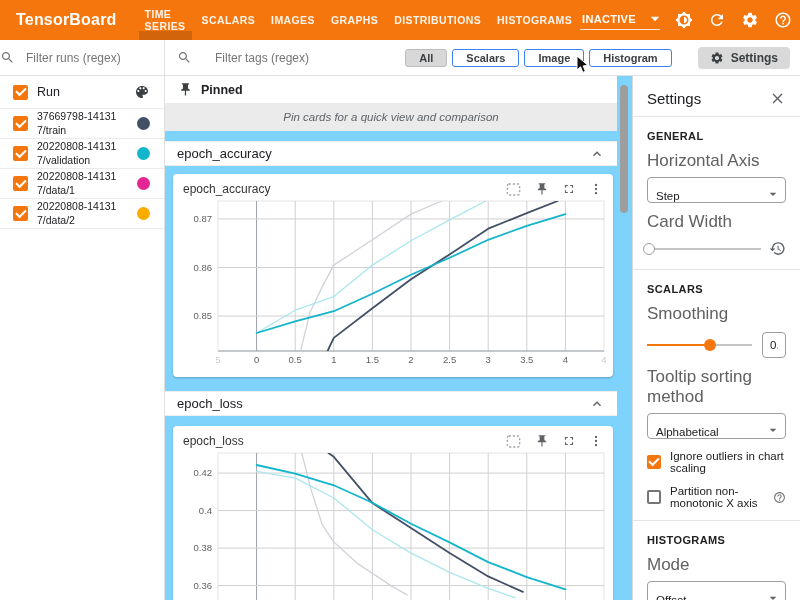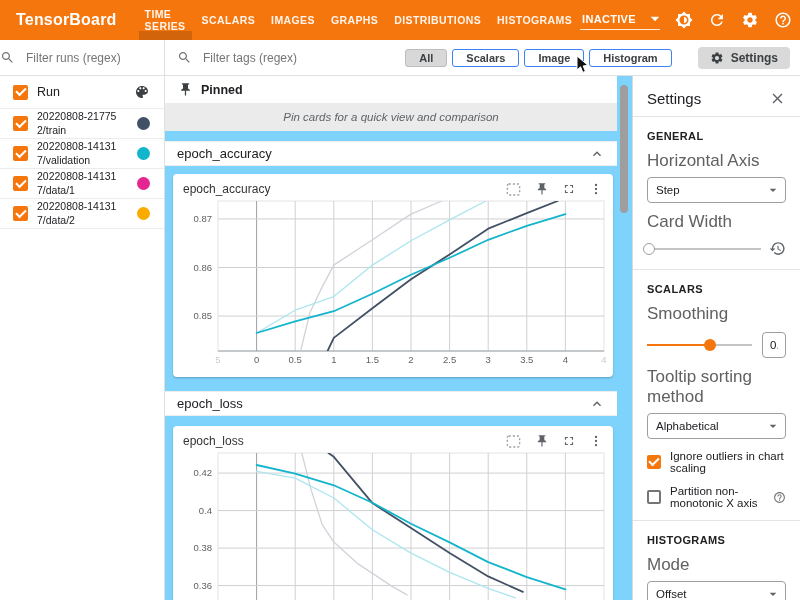--- a/index.html
+++ b/index.html
@@ -33,21 +33,21 @@
   .cb{width:15px;height:15px;border-radius:2px;border:2px solid #757575;background:#fff;flex:none;display:flex;align-items:center;justify-content:center;}
   .cb.checked{border:none;background:var(--orange);}
   .cb.checked::after{content:"";width:8px;height:4px;border-left:2px solid #fff;border-bottom:2px solid #fff;transform:rotate(-45deg) translate(1px,-1px);}
   .run-head-label{font-size:12.5px;color:var(--txt);margin-left:9px;}
   .run-label{font-size:10.5px;line-height:1.3;color:var(--txt);margin-left:9px;width:88px;word-break:break-all;}
   .run-dot{width:13px;height:13px;border-radius:50%;margin-left:auto;flex:none;}
   .spacer{flex:1}
 
   
   .tags-toolbar{height:36px;display:flex;align-items:center;border-bottom:1px solid var(--border);padding:0 10px 0 12px;background:#fff;position:relative;}
-  .tag-search{display:flex;align-items:center;gap:9px;flex:1;min-width:0;}
+  .tag-search{display:flex;align-items:center;gap:21px;flex:1;min-width:0;}
   .chips{display:flex;margin-left:8px;}
   .chip{border:1px solid #3b82f6;background:#fff;border-radius:3px;font-size:11px;color:#3c4043;padding:2px 13px;margin-left:5px;cursor:pointer;font-weight:bold;}
   .chip.selected{background:#d8d8d8;border-color:#bdbdbd;}
   .settings-btn{margin-left:26px;display:flex;align-items:center;gap:7px;background:#d9d9d9;border:none;border-radius:4px;padding:4px 12px;font-size:12px;font-weight:700;color:#3c4043;cursor:pointer;}
   .cursor{position:fixed;left:576px;top:55px;z-index:50;}
 
   
   .cards{flex:1;background:#7dd3fc;position:relative;min-width:0;padding-right:15px;overflow:hidden;}
   .pinned-bar{height:27px;background:#fff;display:flex;align-items:center;gap:8px;padding:0 13px;}
   .pinned-label{font-size:12.5px;font-weight:700;color:var(--txt);}
@@ -64,21 +64,21 @@
   .v-scrollbar{position:absolute;top:0;right:4px;width:8px;height:100%;}
   .v-scrollbar .thumb{position:absolute;top:9px;left:0;width:8px;height:128px;background:#9e9e9e;border-radius:4px;}
 
   
   .spanel{width:168px;flex:none;background:#fff;border-left:1px solid #d9d9d9;padding:0 14px;overflow:hidden;}
   .sp-title-row{display:flex;align-items:center;justify-content:space-between;height:36px;margin-top:4px;}
   .sp-title{font-size:15px;color:var(--txt);}
   .divider{height:1px;background:#e4e4e4;margin:0 -14px;}
   .sp-sec{font-size:11px;font-weight:700;letter-spacing:.4px;color:#212121;margin:13px 0 0 0;}
   .sp-label{font-size:17px;color:#616161;margin:9px 0 6px 0;}
-  .select{height:26px;border:1px solid #9e9e9e;border-radius:4px;display:flex;align-items:center;justify-content:space-between;padding:0 4px 0 8px;font-size:11.5px;color:var(--txt);cursor:pointer;background:#fff;}
+  .select{height:26px;border:1px solid #9e9e9e;border-radius:4px;display:flex;align-items:flex-end;justify-content:space-between;padding:0 4px 0 8px;font-size:11.5px;color:var(--txt);cursor:pointer;background:#fff;}
   .slider-row{display:flex;align-items:center;margin:8px 0 4px 0;}
   .slider{position:relative;height:14px;flex:1;cursor:pointer;}
   .slider .track{position:absolute;left:0;right:0;top:6px;height:2px;background:#c4c4c4;}
   .slider .fill{position:absolute;left:0;top:6px;height:2px;background:var(--orange);width:var(--p,0%);}
   .slider .thumb{position:absolute;top:1px;width:12px;height:12px;border-radius:50%;background:var(--orange);left:calc(var(--p,0%) - 6px);}
   .slider .thumb.hollow{background:#fff;border:1.5px solid #9e9e9e;}
   .reset-btn{background:none;border:none;padding:0;margin-left:8px;cursor:pointer;display:flex;}
   .smooth-input{width:24px;height:26px;border:1px solid #9e9e9e;border-radius:4px;font-size:11.5px;color:var(--txt);padding:0 7px;margin-left:10px;outline:none;}
   .check-row{display:flex;align-items:center;gap:9px;margin:11px 0;font-size:11.5px;color:var(--txt);cursor:pointer;}
   .check-row .cb{width:14px;height:14px;}
@@ -150,21 +150,21 @@
     <div class="run-head">
       <span class="cb checked"></span>
       <span class="run-head-label">Run</span>
       <span class="spacer"></span>
       <svg width="16" height="16" viewBox="0 0 24 24" fill="#3c4043">
           <path d="M12 3c-4.97 0-9 4.03-9 9s4.03 9 9 9c.83 0 1.5-.67 1.5-1.5 0-.39-.15-.74-.39-1.01-.23-.26-.38-.61-.38-.99 0-.83.67-1.5 1.5-1.5H16c2.76 0 5-2.24 5-5 0-4.42-4.03-8-9-8zm-5.5 9c-.83 0-1.5-.67-1.5-1.5S5.67 9 6.5 9 8 9.67 8 10.5 7.33 12 6.5 12zm3-4C8.67 8 8 7.33 8 6.5S8.67 5 9.5 5s1.5.67 1.5 1.5S10.33 8 9.5 8zm5 0c-.83 0-1.5-.67-1.5-1.5S13.67 5 14.5 5s1.5.67 1.5 1.5S15.33 8 14.5 8zm3 4c-.83 0-1.5-.67-1.5-1.5S16.67 9 17.5 9s1.5.67 1.5 1.5-.67 1.5-1.5 1.5z"></path>
         </svg>
     </div>
     <div class="run-row">
       <span class="cb checked"></span>
-      <span class="run-label">20220808-217752/train</span>
+      <span class="run-label">37669798-141317/train</span>
       <span class="run-dot" style="background-color: rgb(66, 80, 102);"></span>
     </div>
     <div class="run-row">
       <span class="cb checked"></span>
       <span class="run-label">20220808-141317/validation</span>
       <span class="run-dot" style="background-color: rgb(18, 181, 203);"></span>
     </div>
     <div class="run-row">
       <span class="cb checked"></span>
       <span class="run-label">20220808-141317/data/1</span>

